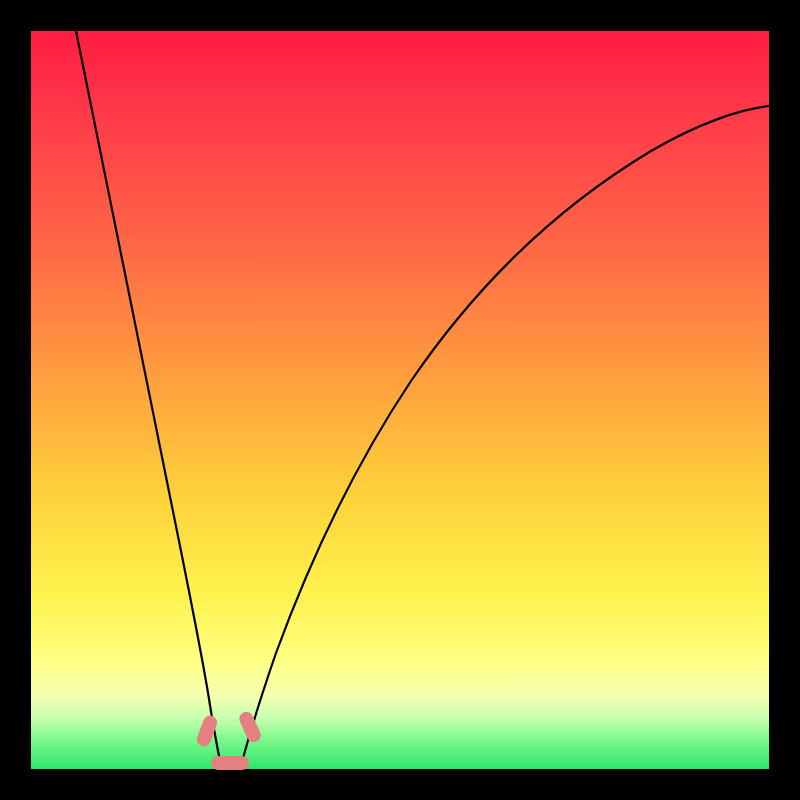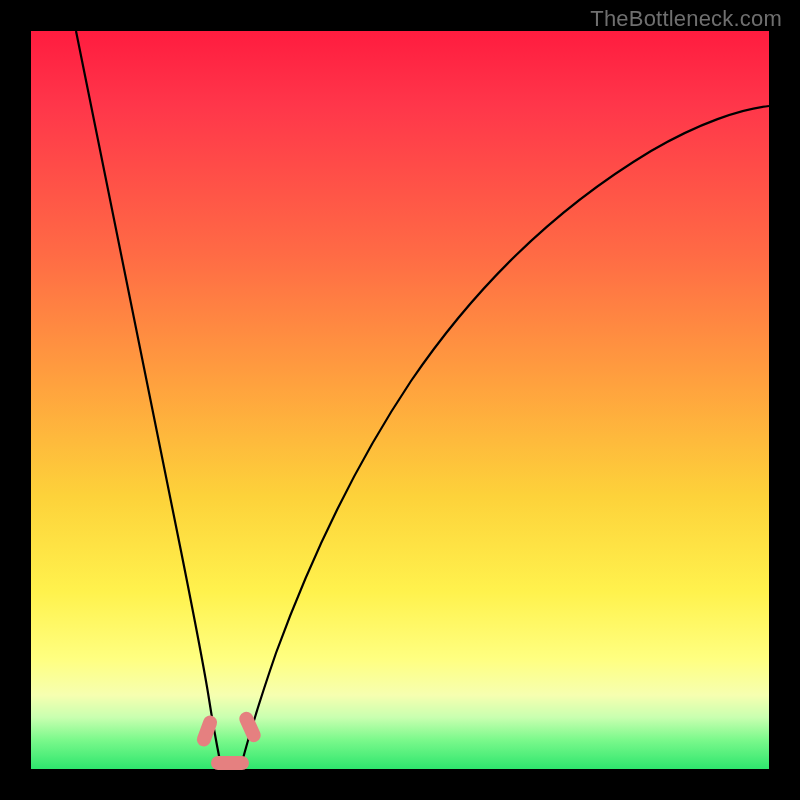--- a/index.html
+++ b/index.html
@@ -65,21 +65,20 @@
   .blob {
     fill: #e58080;
     stroke: none;
   }
 </style>
 </head>
 <body>
 
 <div class="frame">
 
-  <div class="watermark">TheBottleneck.com</div>
 
   <div class="plot">
     <svg class="curves" viewBox="0 0 738 738" preserveAspectRatio="none">
 
       <path class="curve" d="M45,0
                C70,120 110,320 150,520
                C162,580 172,630 178,668
                C182,694 186,715 190,735"></path>
 
       <path class="curve" d="M210,735

